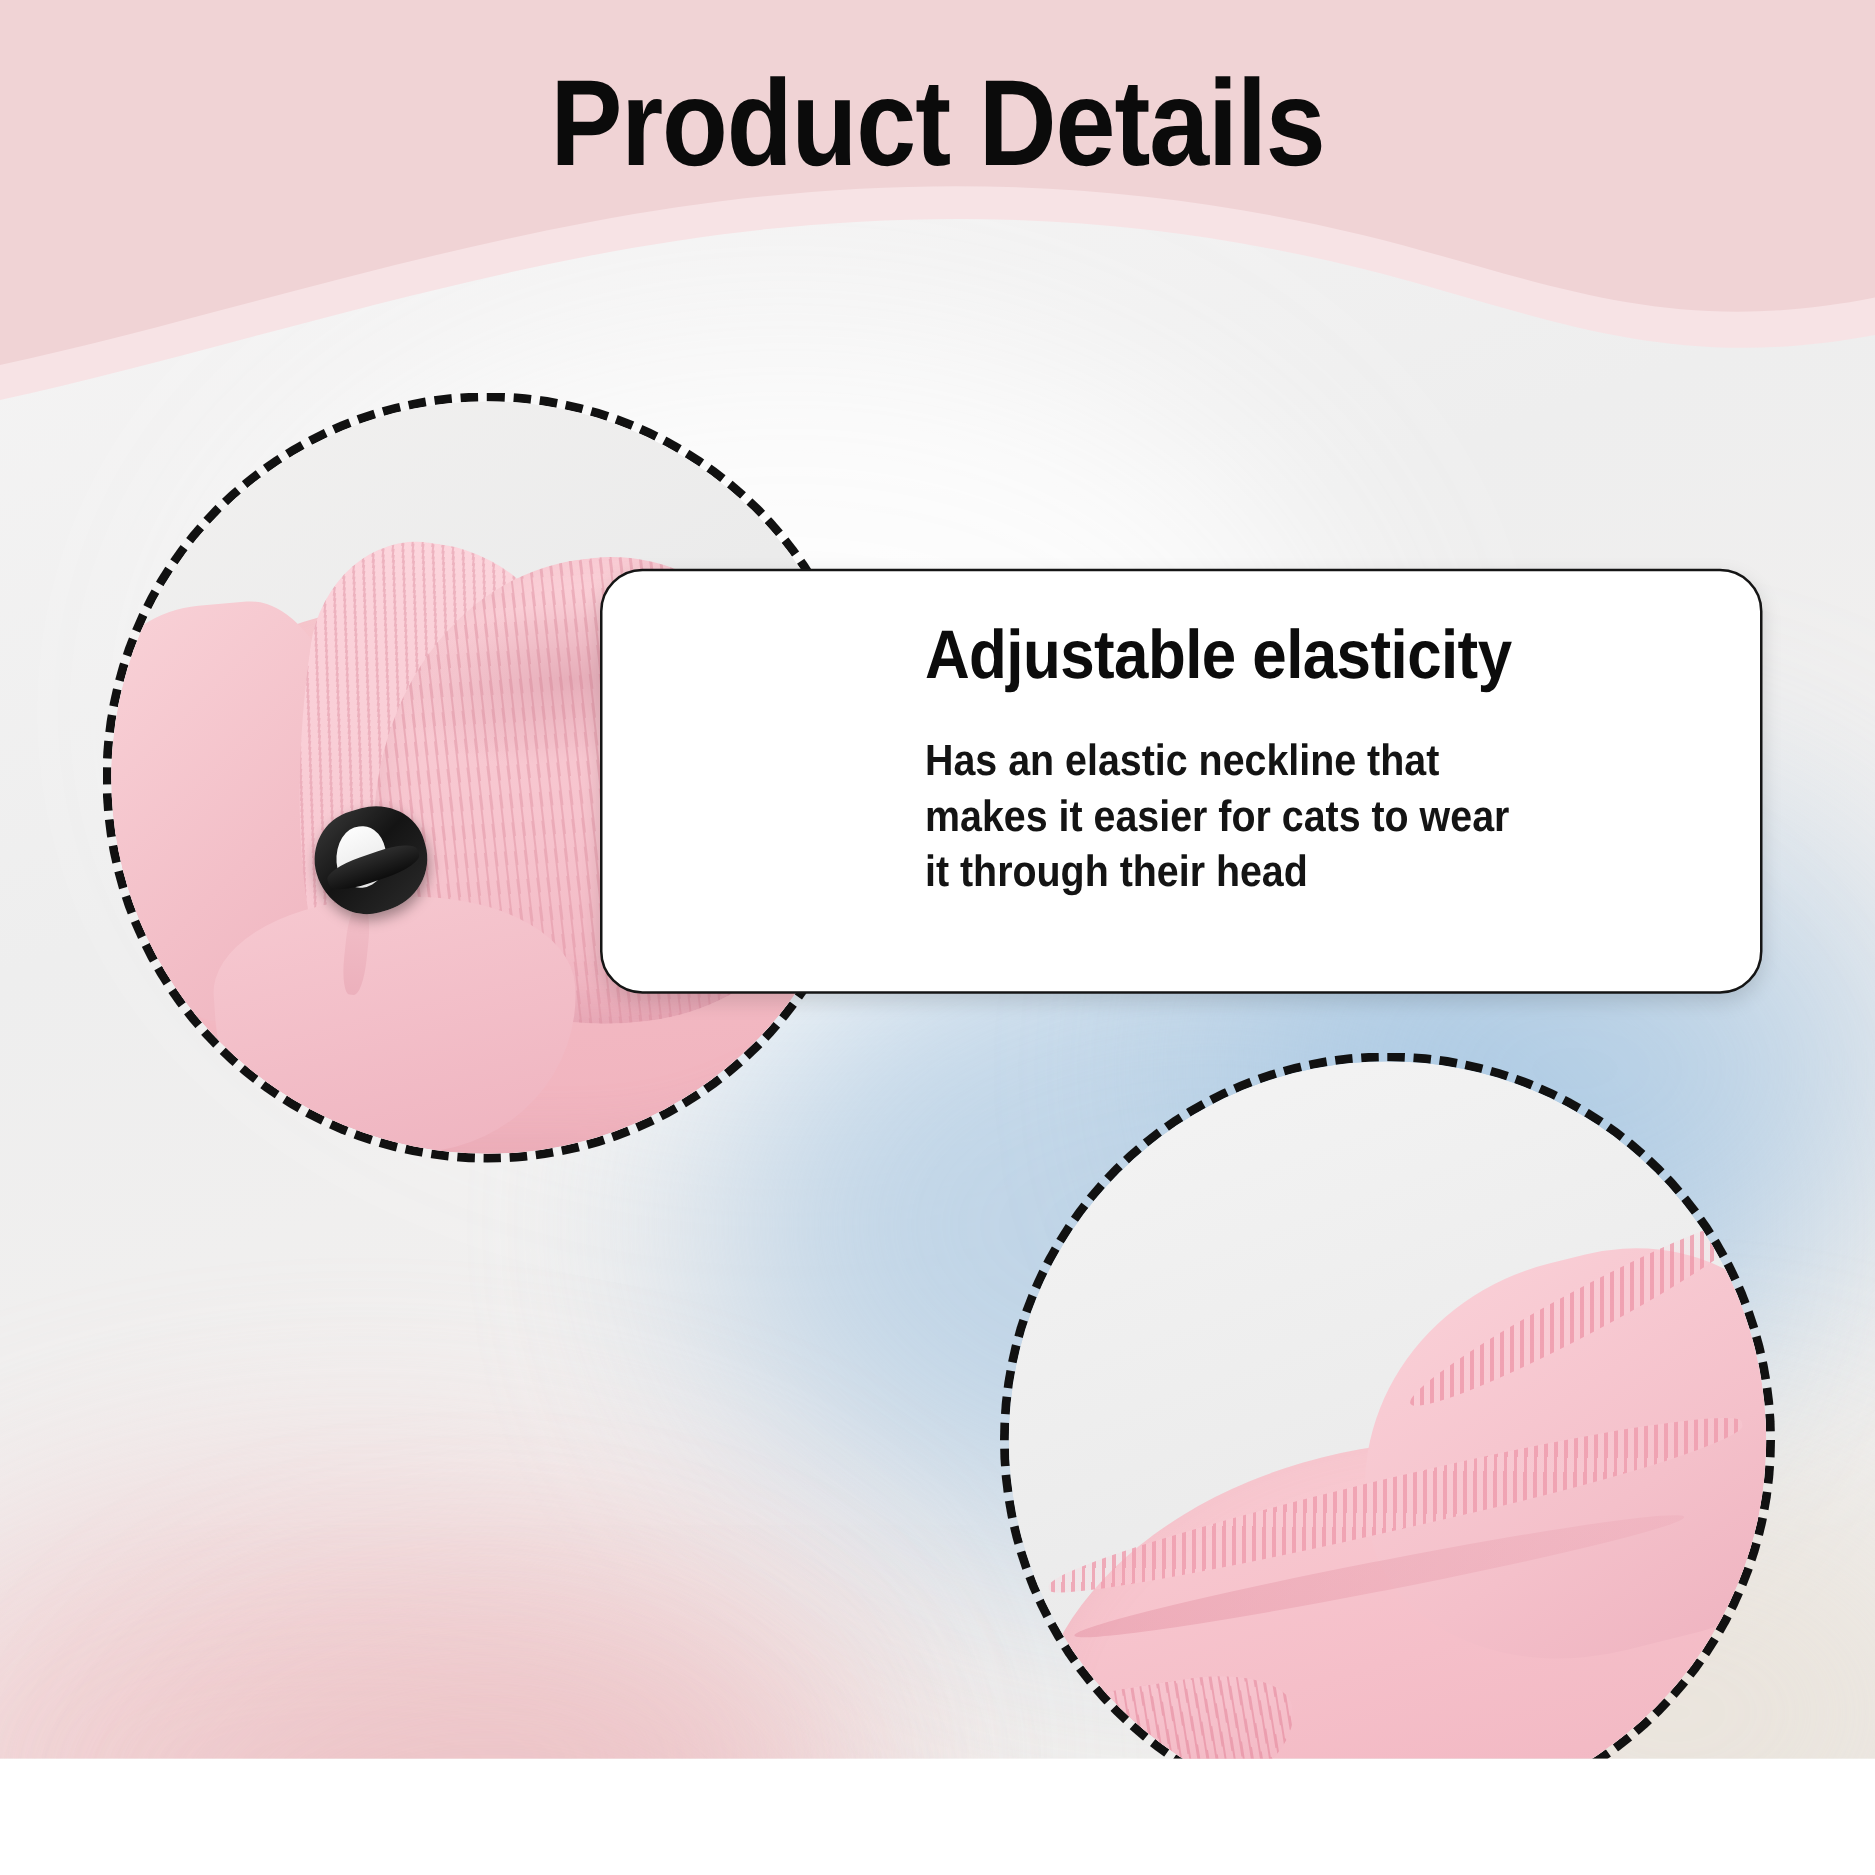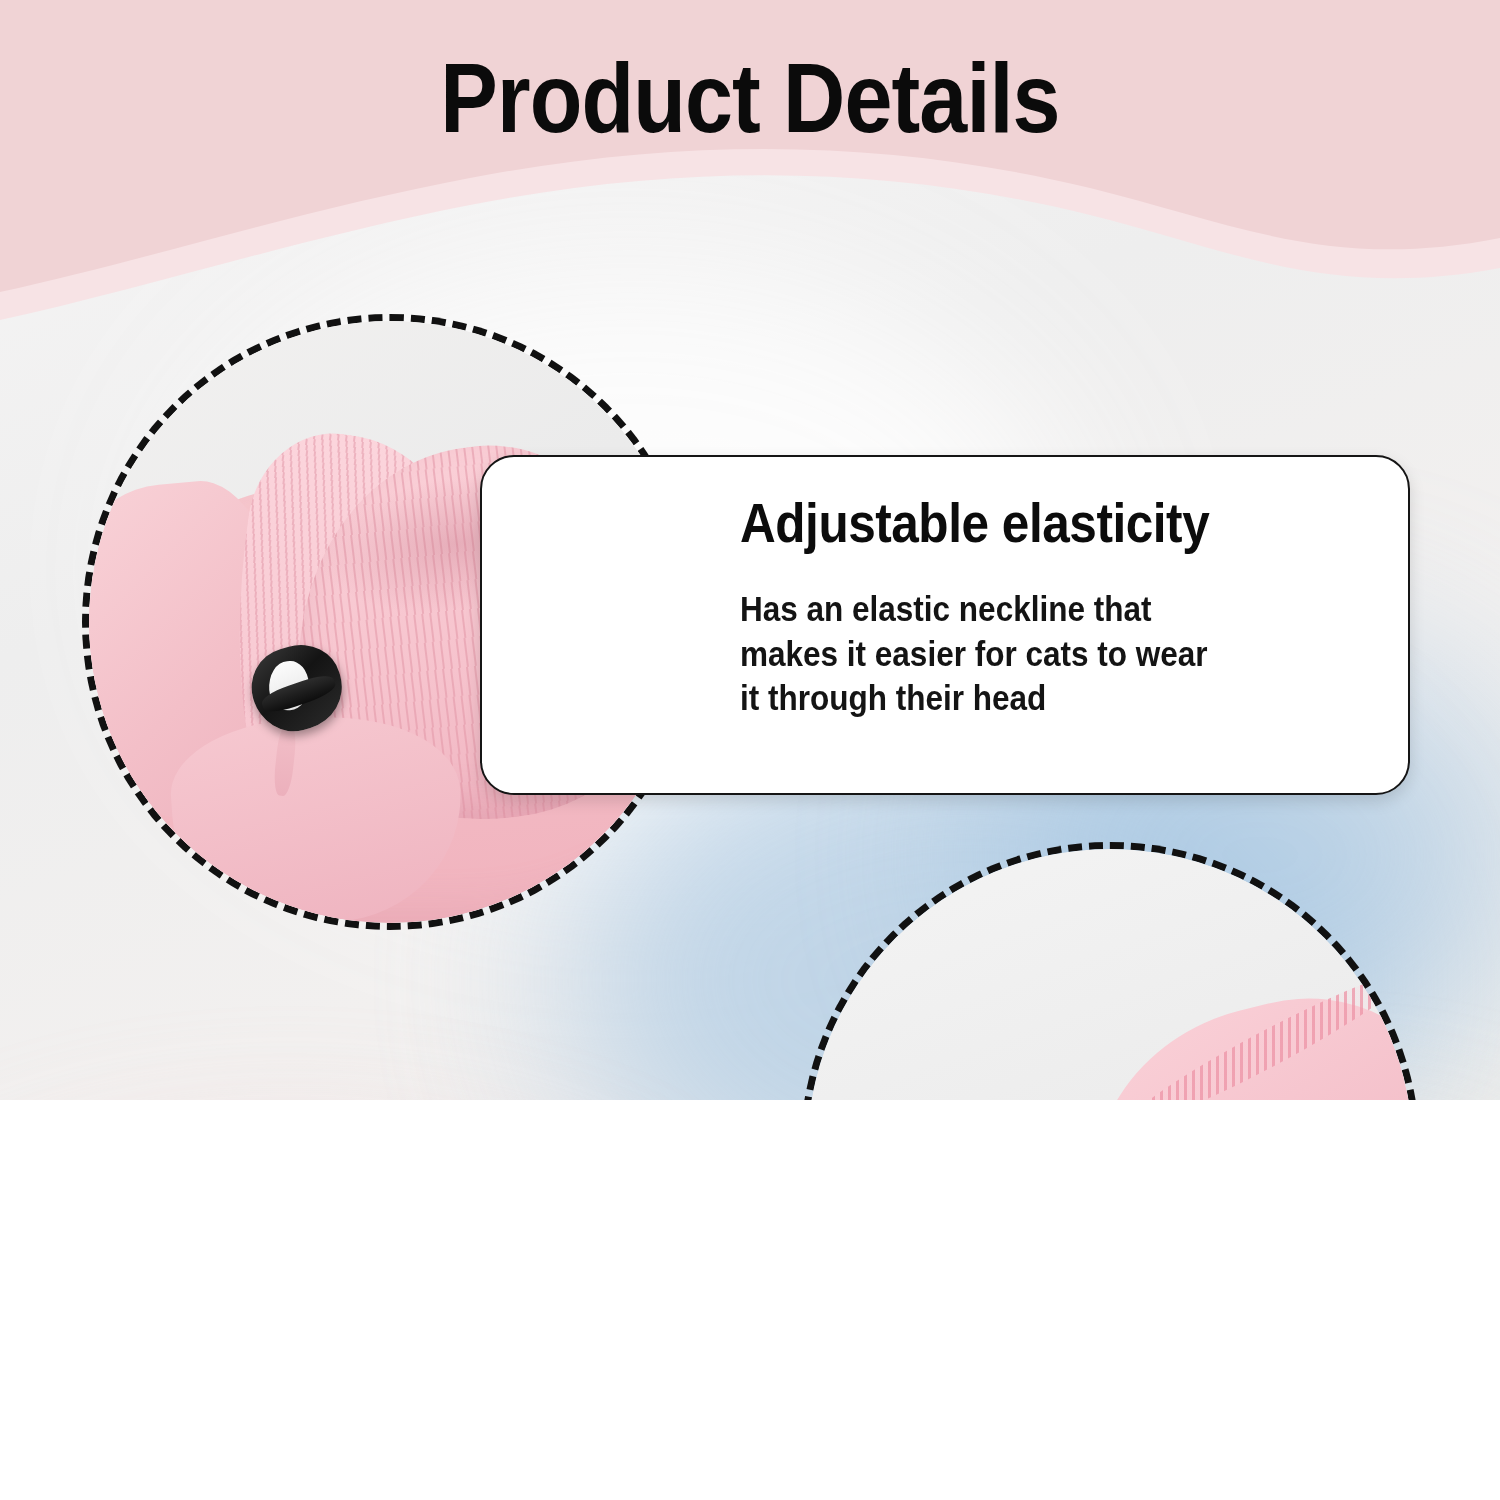--- a/index.html
+++ b/index.html
@@ -7,21 +7,21 @@
     padding: 0;
     background: #ffffff;
   }
   body {
     font-family: "Liberation Sans", sans-serif;
   }
 
   #canvas {
     position: relative;
     width: 1500px;
-    height: 1100px;
+    height: 1407px;
     overflow: hidden;
     background: #f3f2f1;
   }
 
   
   .bg-base {
     position: absolute;
     inset: 0;
     background: linear-gradient(160deg, #f7f6f6 0%, #eeeeee 40%, #f2f0ef 70%, #efeeec 100%);
   }

